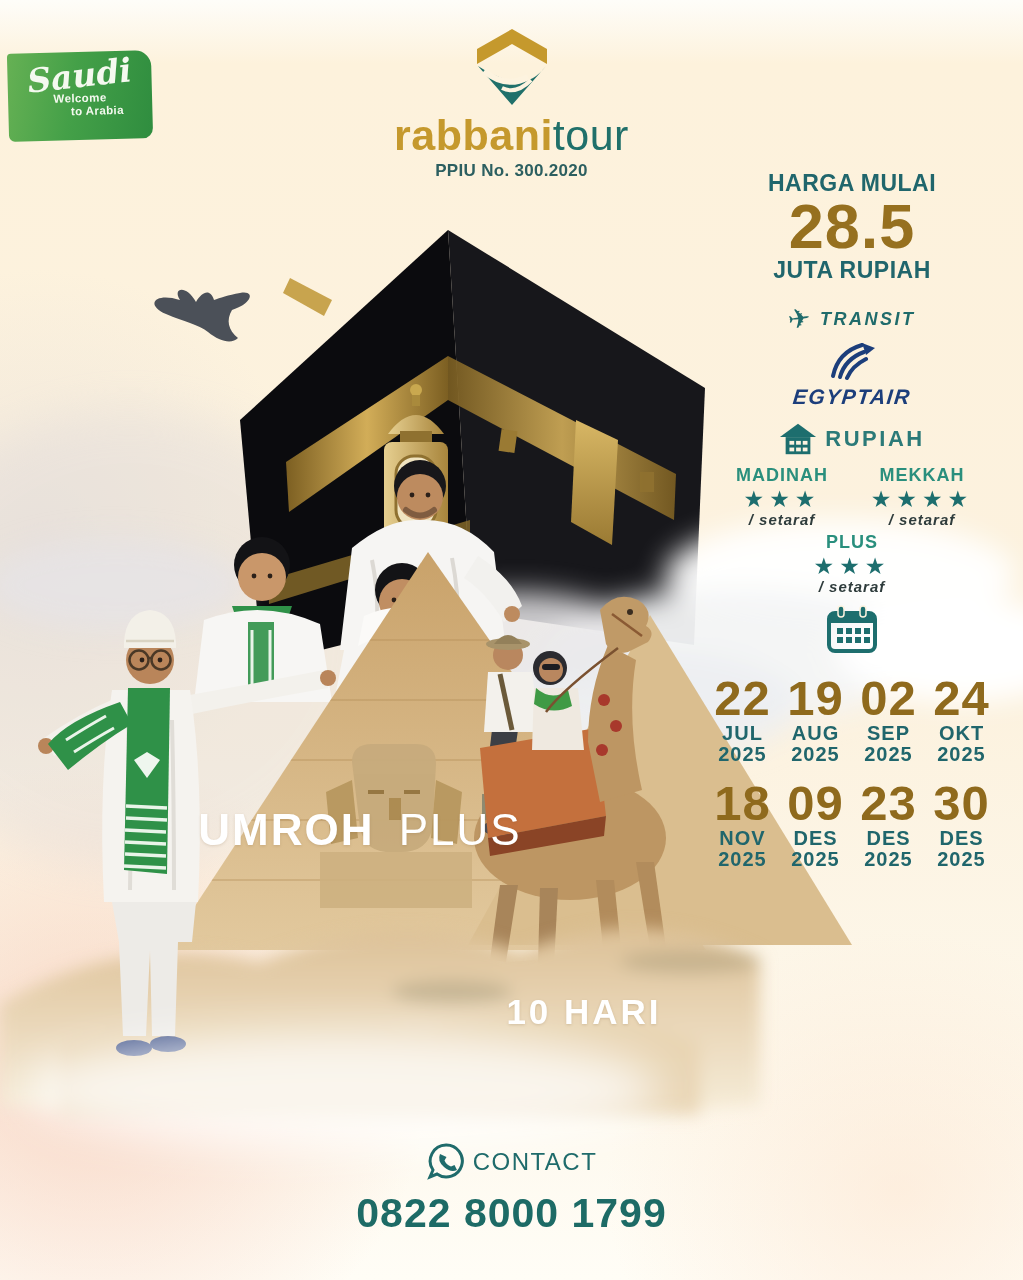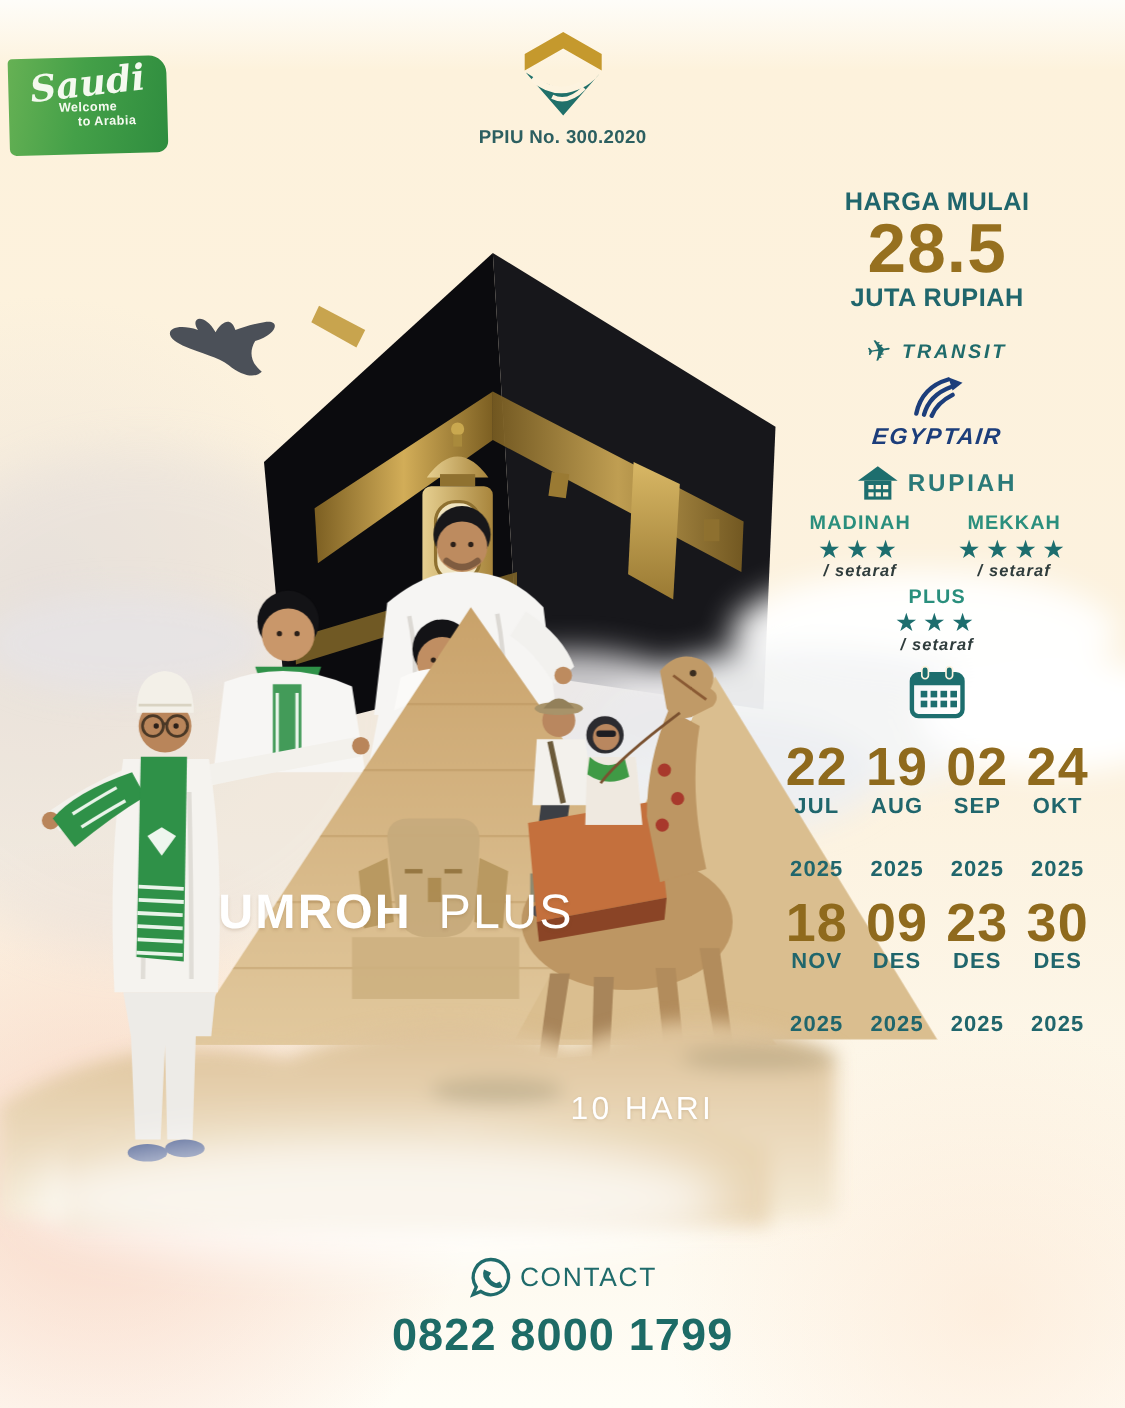--- a/index.html
+++ b/index.html
@@ -44,31 +44,31 @@
   .cities{display:flex;justify-content:space-between;padding:0 6px;margin-top:9px;}
   .city{width:50%;}
   .city-name{font-size:18px;font-weight:800;color:#2a8f7d;letter-spacing:1px;}
   .stars{font-size:23px;color:#1d6e6e;letter-spacing:5px;line-height:1.05;margin-top:1px;}
   .setaraf{font-size:15px;font-style:italic;font-weight:600;color:#2f3c3c;margin-top:0px;letter-spacing:1px;}
   .plus-block{margin-top:4px;}
   .cal-wrap{position:absolute;left:0;right:0;top:604px;}
   .dates{position:absolute;left:0;right:0;top:676px;display:grid;grid-template-columns:1fr 1fr 1fr 1fr;row-gap:16px;}
   .d-day{font-size:49px;font-weight:800;color:#8f6a1d;line-height:.92;letter-spacing:1px;}
   .d-mon{font-size:20px;font-weight:800;color:#20666c;line-height:1.05;letter-spacing:1px;margin-top:2px;}
-  .d-year{font-size:20px;font-weight:800;color:#20666c;line-height:1.05;letter-spacing:1px;margin-top:36px;}
+  .d-year{font-size:20px;font-weight:800;color:#20666c;line-height:1.05;letter-spacing:1px;}
   
   .t1{position:absolute;left:360px;top:805px;transform:translateX(-50%);white-space:nowrap;
       color:#fff;font-size:44px;letter-spacing:2px;text-shadow:0 1px 3px rgba(110,80,40,.18);}
   .t1 .w1{font-weight:800;}
   .t1 .w2{font-weight:400;margin-left:10px;}
   .t2{position:absolute;left:412px;top:830px;transform:translateX(-50%);white-space:nowrap;
       font-family:"DejaVu Serif",serif;font-weight:700;font-size:155px;line-height:1;
       color:#8a651c;letter-spacing:2px;}
   .t3{position:absolute;left:584px;top:992px;transform:translateX(-50%);white-space:nowrap;
-      color:#fff;font-size:29px;font-weight:400;letter-spacing:3px;text-shadow:0 1px 3px rgba(110,80,40,.2);text-align:right;}
+      color:#fff;font-size:35px;font-weight:700;letter-spacing:3px;text-shadow:0 1px 3px rgba(110,80,40,.2);text-align:right;}
   
   .contact{position:absolute;left:0;right:0;top:1142px;display:flex;align-items:center;justify-content:center;gap:7px;}
   .contact-label{font-size:24px;font-weight:500;color:#1f6b6b;letter-spacing:1.5px;}
   .phone{position:absolute;left:0;right:0;top:1190px;text-align:center;
       font-size:41px;font-weight:800;color:#1d6b66;letter-spacing:1px;}
 </style>
 </head>
 <body>
 
 <div class="poster">
@@ -283,20 +283,23 @@
     <div class="s-sub2">to Arabia</div>
   </div>
 
   <div class="brand">
     <svg width="76" height="78" viewBox="0 0 76 78">
       <path d="M38,1 L73,21 L73,36 L38,16 L3,36 L3,21 Z" fill="#c5992d"></path>
       <path d="M4,38 L38,77 L72,38 Q55,60 33,52 Q16,46 4,38 Z" fill="#20706a"></path>
       <path d="M10,43 Q32,61 54,49" stroke="#fdf3df" stroke-width="6" fill="none"></path>
       <path d="M28,60 Q42,67 57,52" stroke="#fdf3df" stroke-width="4" fill="none"></path>
     </svg>
+    <div class="brand-name">
+      <span class="b1">rabbani</span><span class="b2">tour</span>
+    </div>
     <div class="license">PPIU No. 300.2020</div>
   </div>
 
   <div class="rcol">
     <div class="price">
       <div class="p-top">HARGA MULAI</div>
       <div class="p-amount">28.5</div>
       <div class="p-bottom">JUTA RUPIAH</div>
     </div>
 

